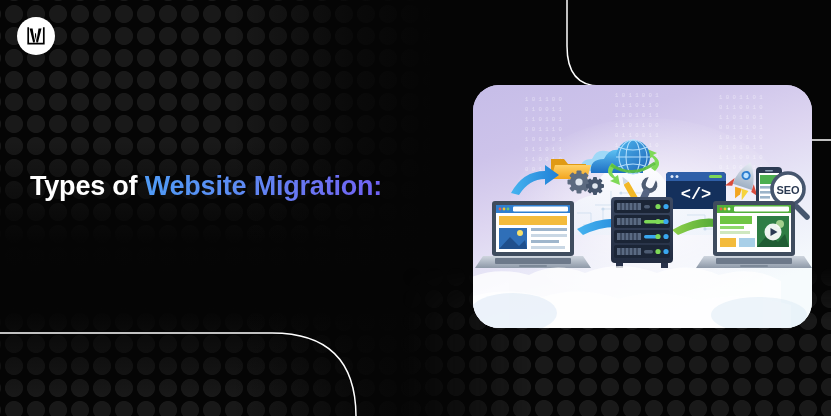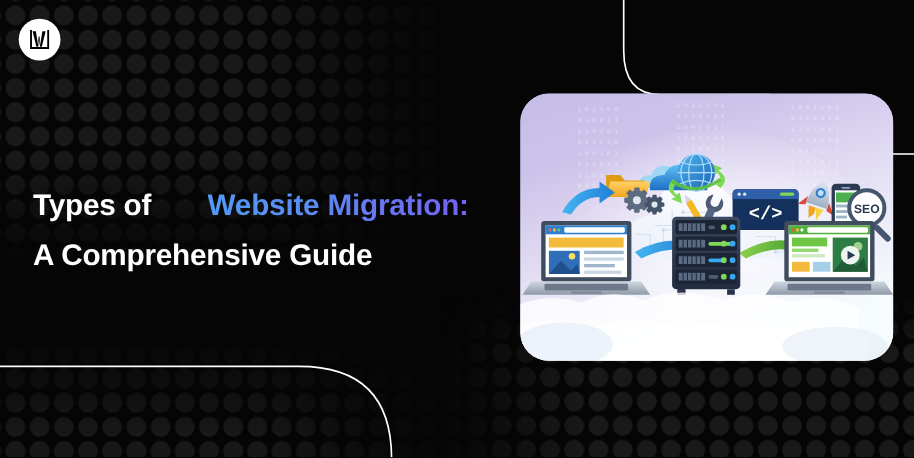--- a/index.html
+++ b/index.html
@@ -109,21 +109,20 @@
     line-height: 46px;
     font-weight: 700;
     letter-spacing: -0.2px;
     color: #ffffff;
   }
   .headline .accent {
     background-image: linear-gradient(100deg, #4f9bf5 0%, #5c8cf3 38%, #6a74f2 70%, #7161f4 100%);
     -webkit-background-clip: text;
     background-clip: text;
     color: transparent;
-    margin-left: 44px;
     -webkit-text-fill-color: transparent;
   }
   .headline .ln2 { display: block; }
 
   
   .illustration {
     position: absolute;
     left: 473px;
     top: 85px;
     width: 339px;
@@ -159,21 +158,20 @@
 
       <path d="M5.2,4.2 L5.2,20.6 L20.8,20.6 L20.8,4.2" fill="none" stroke="#000000" stroke-width="1.7"></path>
 
       <path d="M6.6,5.4 L9.6,5.4 L11.6,17.8 L12.1,10.2 L13.0,10.2 L13.5,17.8 L15.5,5.4 L18.5,5.4
                L15.0,19.6 L13.4,19.6 L12.55,13.6 L11.7,19.6 L10.1,19.6 Z" fill="#000000"></path>
     </svg>
   </div>
 
   <h1 class="headline">
     <span>Types of </span><span class="accent">Website Migration:</span>
-    <span class="ln2">A Comprehensive Guide</span>
   </h1>
 
   <div class="illustration">
     <svg class="ill-svg" viewBox="0 0 339 243">
       <defs>
         <linearGradient id="bgGrad" x1="0" y1="0" x2="0.45" y2="1">
           <stop offset="0" stop-color="#c6bde8"></stop>
           <stop offset="0.26" stop-color="#cdc3ea"></stop>
           <stop offset="0.5" stop-color="#ded6f1"></stop>
           <stop offset="0.72" stop-color="#eaeaf8"></stop>

